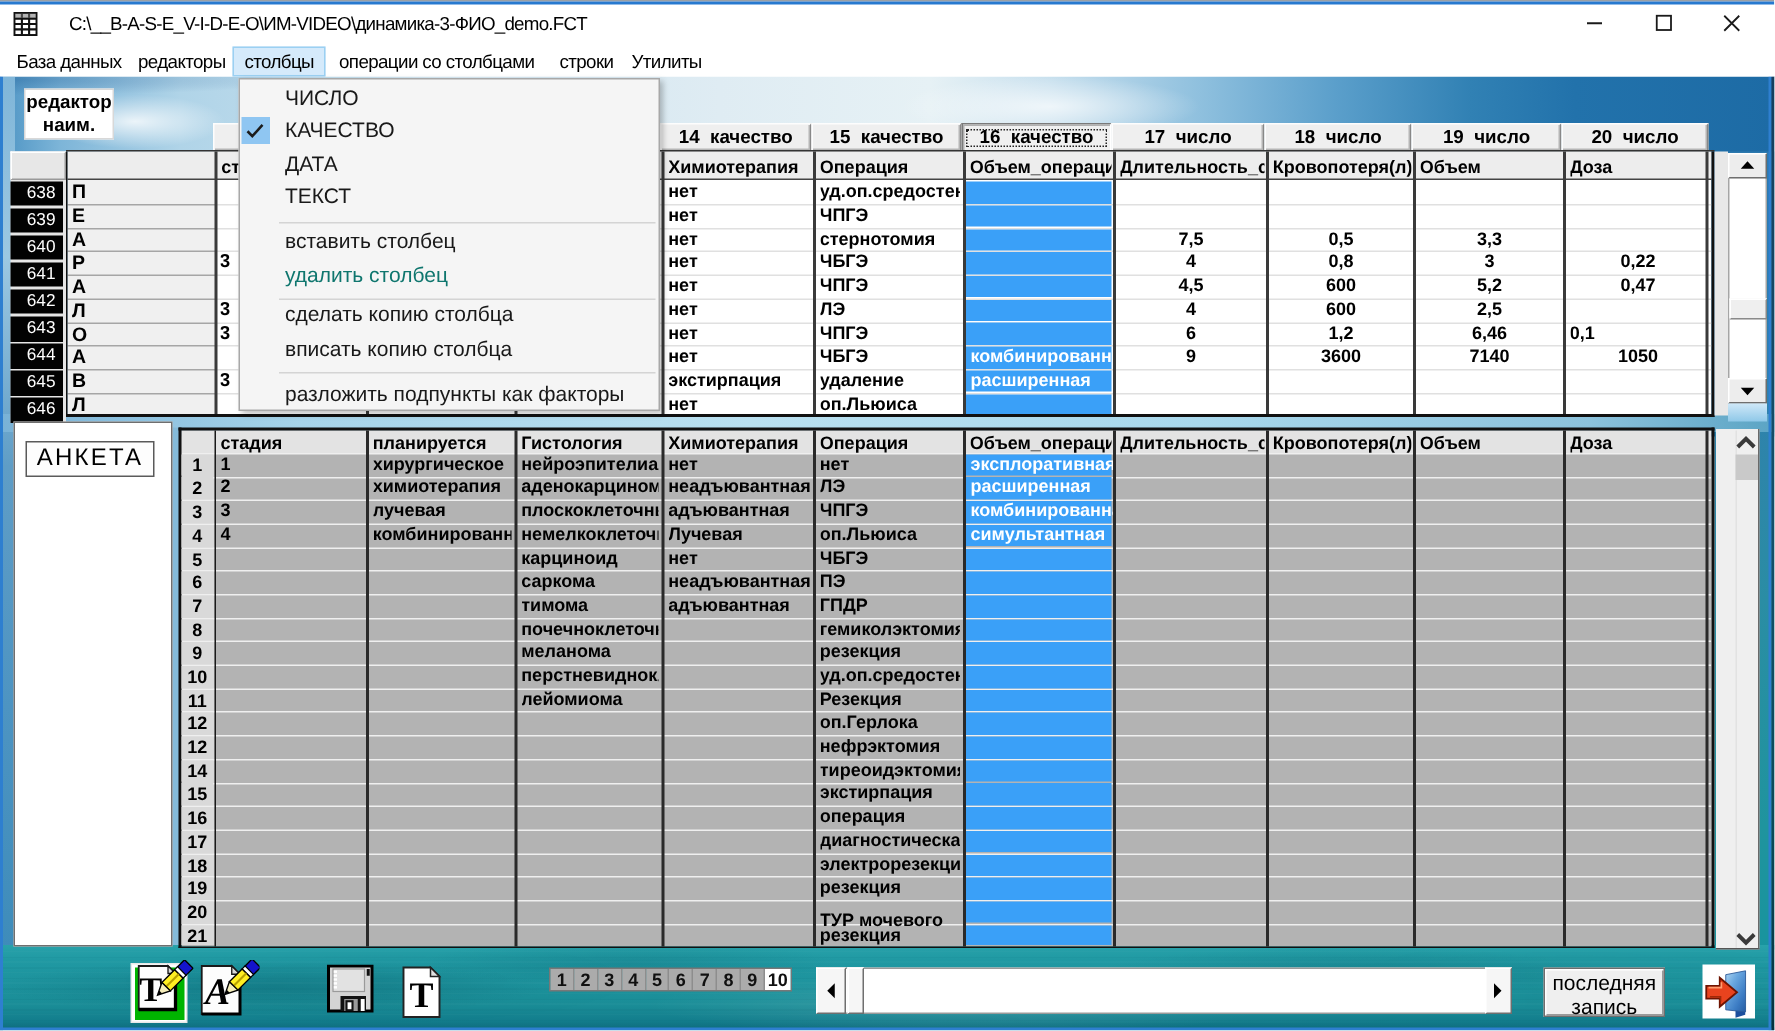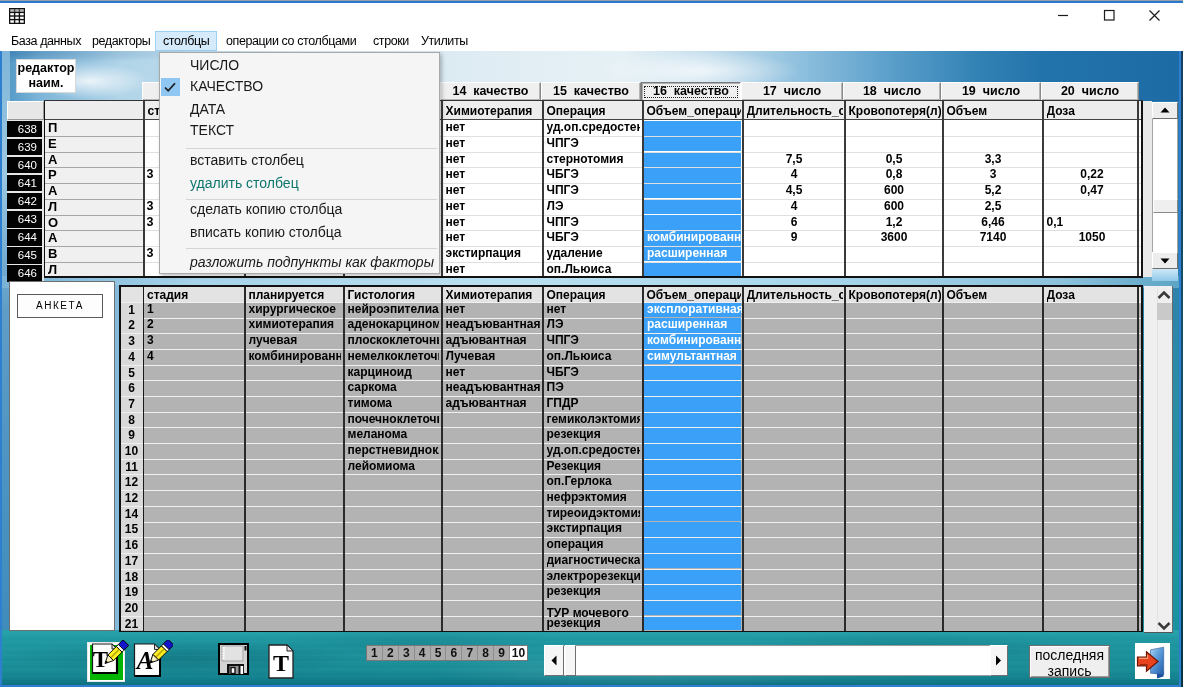--- a/index.html
+++ b/index.html
@@ -30,20 +30,21 @@
 <rect x="0.5" y="0.5" width="15" height="15" fill="#fff" stroke="#111" stroke-width="1.6"></rect>
 <g stroke="#111" stroke-width="1.4">
 <line x1="1" y1="4.4" x2="15" y2="4.4"></line>
         <line x1="1" y1="8" x2="15" y2="8"></line>
         <line x1="1" y1="11.6" x2="15" y2="11.6"></line>
 <line x1="5.6" y1="1" x2="5.6" y2="15"></line>
         <line x1="10.4" y1="1" x2="10.4" y2="15"></line>
 </g>
       <rect x="1" y="1" width="14" height="3" fill="#777" opacity="0.55"></rect>
     </svg>
+<div class="a" style="left:46px;top:2px;height:28px;line-height:28px;font-size:12.5px;letter-spacing:-0.5px;color:#000;">C:\__B-A-S-E_V-I-D-E-O\ИМ-VIDEO\динамика-3-ФИО_demo.FCT</div>
 <svg class="a" style="left:1045px;top:0" width="46" height="30">
       <line x1="13" y1="15.5" x2="23" y2="15.5" stroke="#1a1a1a" stroke-width="1.2"></line>
     </svg>
 <svg class="a" style="left:1091px;top:0" width="46" height="30">
       <rect x="13.5" y="10.5" width="9.5" height="9.5" fill="none" stroke="#1a1a1a" stroke-width="1.2"></rect>
     </svg>
 <svg class="a" style="left:1137px;top:0" width="46" height="30">
       <path d="M12.5 10.5 L22.5 20.5 M22.5 10.5 L12.5 20.5" stroke="#1a1a1a" stroke-width="1.2"></path>
     </svg>
 <div class="a" style="left:0;top:30px;width:1183px;height:21px;background:#fff;"></div>
@@ -211,21 +212,21 @@
 <svg class="a" style="left:1152px;top:102px" width="26" height="17">
       <path d="M13 5.5 L17.5 10.5 L8.5 10.5 Z" fill="#000"></path>
     </svg>
 <div class="a" style="left:1152px;top:252px;width:26px;height:17px;box-sizing:border-box;background:#ededed;border:1px solid #6f6f6f;border-top-color:#fff;border-left-color:#fff;"></div>
 <svg class="a" style="left:1152px;top:252px" width="26" height="17">
       <path d="M13 11.5 L17.5 6.5 L8.5 6.5 Z" fill="#000"></path>
     </svg>
 <div class="a" style="left:1152.5px;top:199px;width:25px;height:14px;box-sizing:border-box;background:#efefef;border:1px solid #8a8a8a;border-top-color:#fff;border-left-color:#fff;"></div>
 <div class="a" style="left:1152px;top:269px;width:26px;height:12px;background:linear-gradient(180deg,#cfe8f8,#8fc8e8);"></div>
 <div class="a" style="left:8.5px;top:281px;width:106px;height:350px;background:#fff;border:1px solid #6f6f6f;box-sizing:border-box;"></div>
-<div class="a" style="left:17px;top:294px;width:86px;height:23.5px;background:#fdfdfd;border:1px solid #5a5a5a;box-sizing:border-box;text-align:center;line-height:21.5px;font-size:10px;letter-spacing:1.5px;color:#000;">АНКЕТА</div>
+<div class="a" style="left:17px;top:294px;width:86px;height:23.5px;background:#fdfdfd;border:1px solid #5a5a5a;box-sizing:border-box;text-align:center;line-height:21.5px;font-size:16px;letter-spacing:1.5px;color:#000;">АНКЕТА</div>
 <div class="a" style="left:121px;top:287px;width:1020px;height:343.5px;background:#b3b3b3;"></div>
 <div class="a" style="left:121px;top:287px;width:1020px;height:15.199999999999989px;background:#e3e3e3;"></div>
 <div class="a" style="left:121px;top:302.2px;width:22px;height:328.3px;background:#d9d9d9;"></div>
 <div class="a" style="left:121px;top:301.90000000000003px;width:1020px;height:1px;background:#efefef;"></div>
 <div class="a" style="left:121px;top:317.59000000000003px;width:1020px;height:1px;background:#efefef;"></div>
 <div class="a" style="left:121px;top:333.28000000000003px;width:1020px;height:1px;background:#efefef;"></div>
 <div class="a" style="left:121px;top:348.97px;width:1020px;height:1px;background:#efefef;"></div>
 <div class="a" style="left:121px;top:364.66px;width:1020px;height:1px;background:#efefef;"></div>
 <div class="a" style="left:121px;top:380.35px;width:1020px;height:1px;background:#efefef;"></div>
 <div class="a" style="left:121px;top:396.04px;width:1020px;height:1px;background:#efefef;"></div>
@@ -373,21 +374,21 @@
 <div class="a" style="left:16px;top:59px;width:60px;height:34px;background:#fff;border:1px solid #d8d8d8;box-sizing:border-box;font-weight:bold;font-size:12.5px;line-height:15px;text-align:center;color:#000;padding-top:1px;">редактор<br>наим.</div>
 <div class="a" style="left:159px;top:51.5px;width:281px;height:222.5px;background:#f5f5f5;border:1px solid #a8a8a8;box-sizing:border-box;box-shadow:2px 2px 4px rgba(0,0,0,0.25);"></div>
 <div class="a" style="left:190px;top:55px;height:20px;line-height:20px;font-size:14px;color:#191919;">ЧИСЛО</div>
 <div class="a" style="left:190px;top:76.2px;height:20px;line-height:20px;font-size:14px;color:#191919;">КАЧЕСТВО</div>
 <div class="a" style="left:190px;top:98.9px;height:20px;line-height:20px;font-size:14px;color:#191919;">ДАТА</div>
 <div class="a" style="left:190px;top:119.9px;height:20px;line-height:20px;font-size:14px;color:#191919;">ТЕКСТ</div>
 <div class="a" style="left:190px;top:150.3px;height:20px;line-height:20px;font-size:14px;color:#191919;">вставить столбец</div>
 <div class="a" style="left:190px;top:173px;height:20px;line-height:20px;font-size:14px;color:#0f766e;">удалить столбец</div>
 <div class="a" style="left:190px;top:199.2px;height:20px;line-height:20px;font-size:14px;color:#191919;">сделать копию столбца</div>
 <div class="a" style="left:190px;top:221.9px;height:20px;line-height:20px;font-size:14px;color:#191919;">вписать копию столбца</div>
-<div class="a" style="left:190px;top:251.5px;height:20px;line-height:20px;font-size:14px;color:#191919;font-style:italic;">разложить подпункты как факторы</div>
+<div class="a" style="left:190px;top:251.5px;height:20px;line-height:20px;font-size:14px;color:#191919;">разложить подпункты как факторы</div>
 <div class="a" style="left:186px;top:148px;width:251px;height:1px;background:#d4d4d4;"></div>
 <div class="a" style="left:186px;top:198.7px;width:251px;height:1px;background:#d4d4d4;"></div>
 <div class="a" style="left:186px;top:247.6px;width:251px;height:1px;background:#d4d4d4;"></div>
 <div class="a" style="left:160.5px;top:78.2px;width:19.2px;height:17.4px;background:#8fc6f2;"></div>
 <svg class="a" style="left:162px;top:80px" width="16" height="14" viewBox="0 0 16 14">
       <path d="M3 7.5 L6.2 10.8 L13 3.2" fill="none" stroke="#1c1c1c" stroke-width="1.7"></path>
     </svg>
 <div class="a" style="left:87px;top:642px;width:38px;height:40px;background:#e8e8e8;"></div>
 <div class="a" style="left:88px;top:643px;width:36px;height:38px;background:#fff;"></div>
 <div class="a" style="left:89.5px;top:644.5px;width:33px;height:35px;background:#00b400;"></div>

